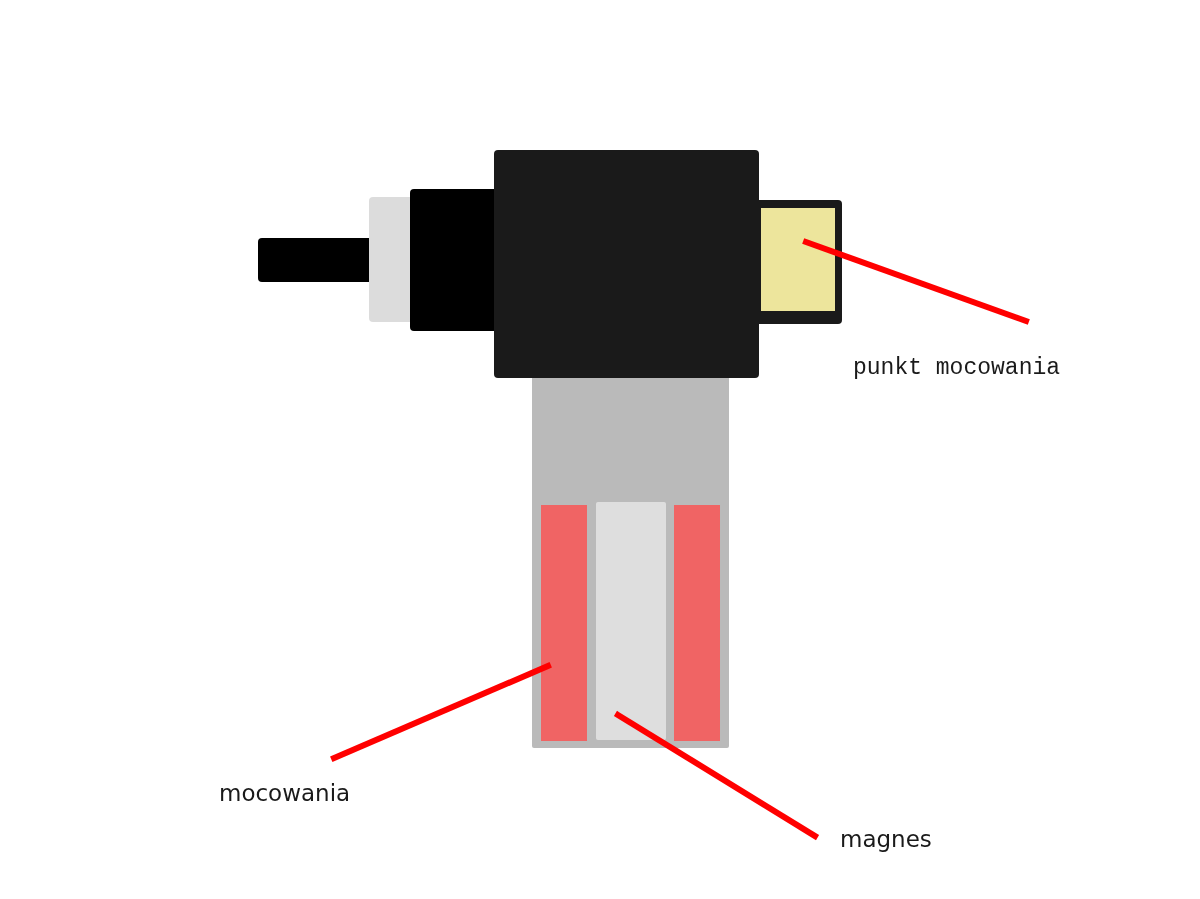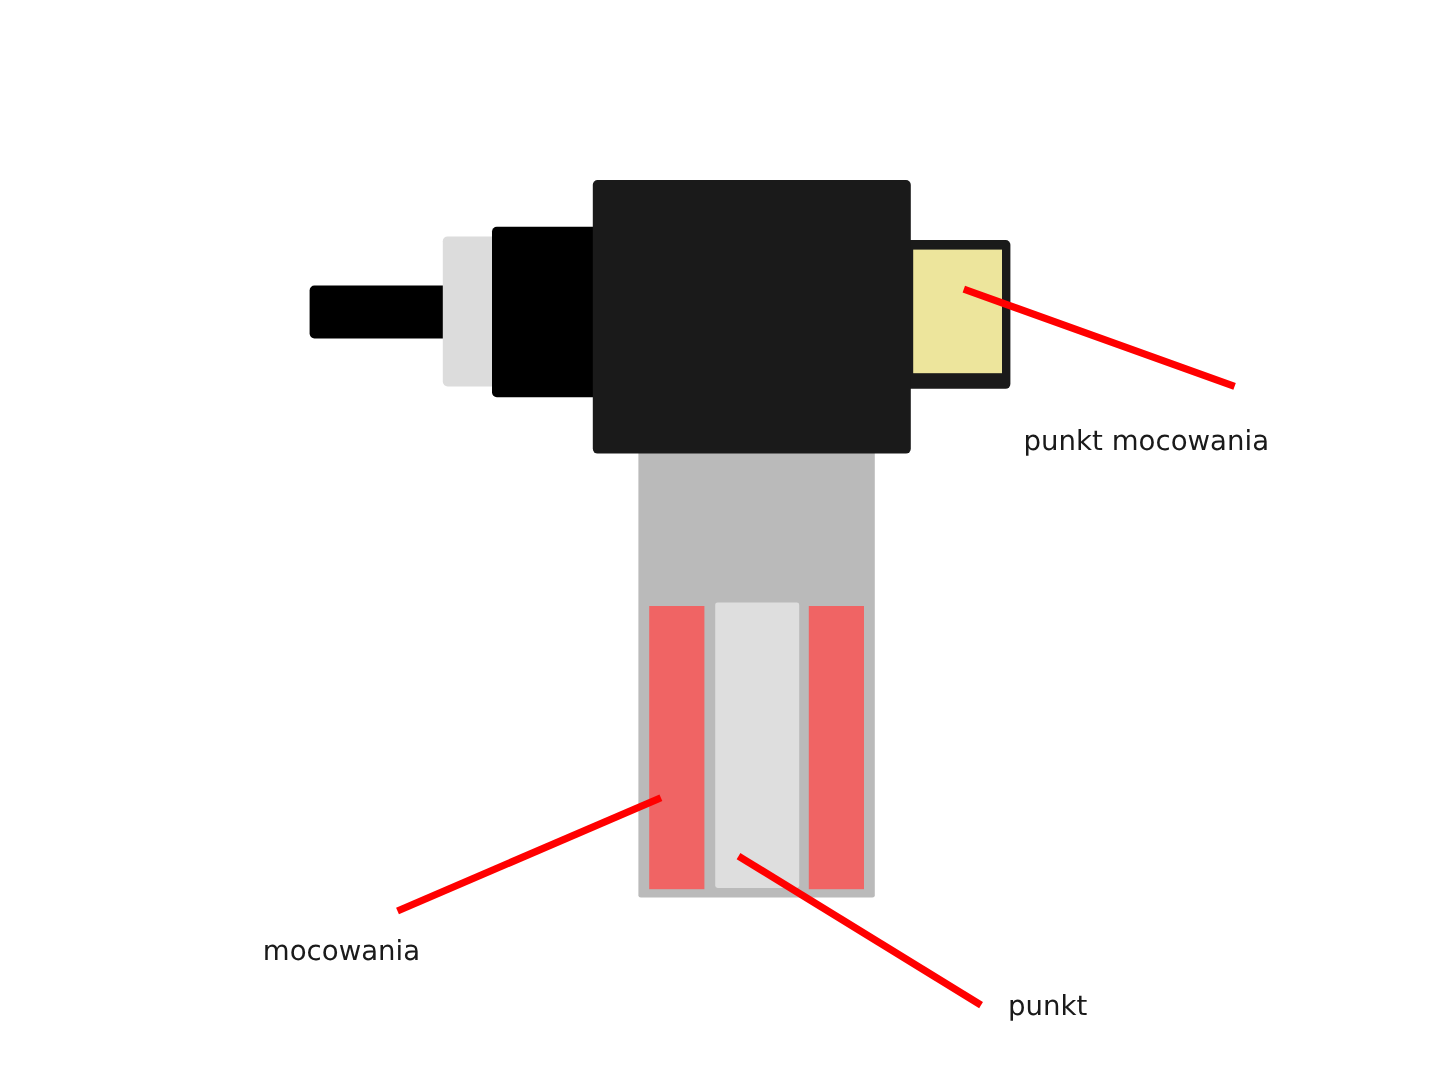--- a/index.html
+++ b/index.html
@@ -6,21 +6,21 @@
     body { width: 1200px; height: 899px; position: relative; overflow: hidden; }
     #diagram { position: absolute; left: 0; top: 0; width: 1200px; height: 899px; }
     .label {
       position: absolute;
       font-family: "DejaVu Sans", sans-serif;
       font-size: 23px;
       color: #1a1a1a;
       white-space: nowrap;
       line-height: 1;
     }
-    #label-mount { left: 853px; top: 357px; }
+    #label-mount { left: 853px; top: 357px; font-family: Liberation Mono, monospace; }
     #label-coil  { left: 219px; top: 782px; }
     #label-magnet{ left: 840px; top: 828px; }
   </style>
 </head>
 <body>
 
 <svg id="diagram" viewBox="0 0 1200 899" xmlns="http://www.w3.org/2000/svg">
 
   <rect x="258" y="238" width="116" height="44" rx="4" fill="#000000"></rect>
 
@@ -40,13 +40,13 @@
 
   <rect x="596" y="502" width="70" height="238" rx="2" fill="#dedede"></rect>
 
   <line x1="806" y1="242" x2="1026" y2="321" stroke="#ff0000" stroke-width="6" stroke-linecap="square"></line>
   <line x1="548" y1="666" x2="334" y2="758" stroke="#ff0000" stroke-width="6" stroke-linecap="square"></line>
   <line x1="618" y1="715" x2="815" y2="836" stroke="#ff0000" stroke-width="6" stroke-linecap="square"></line>
 </svg>
 
 <div id="label-mount" class="label">punkt mocowania</div>
 <div id="label-coil" class="label">mocowania</div>
-<div id="label-magnet" class="label">punkt</div>
+<div id="label-magnet" class="label">magnes</div>
 
 </body></html>

